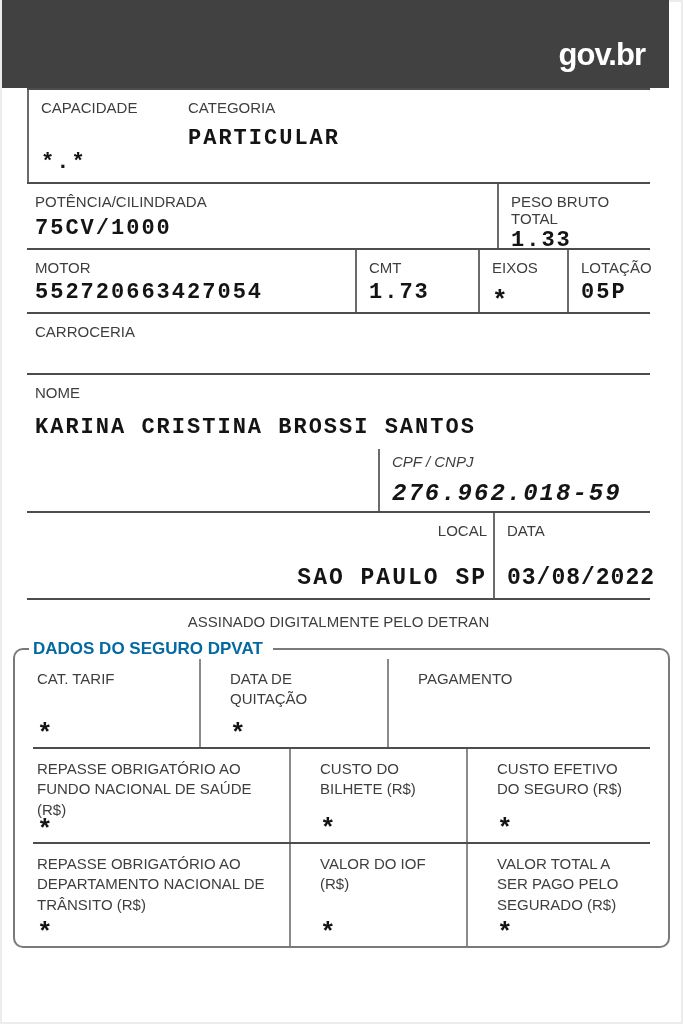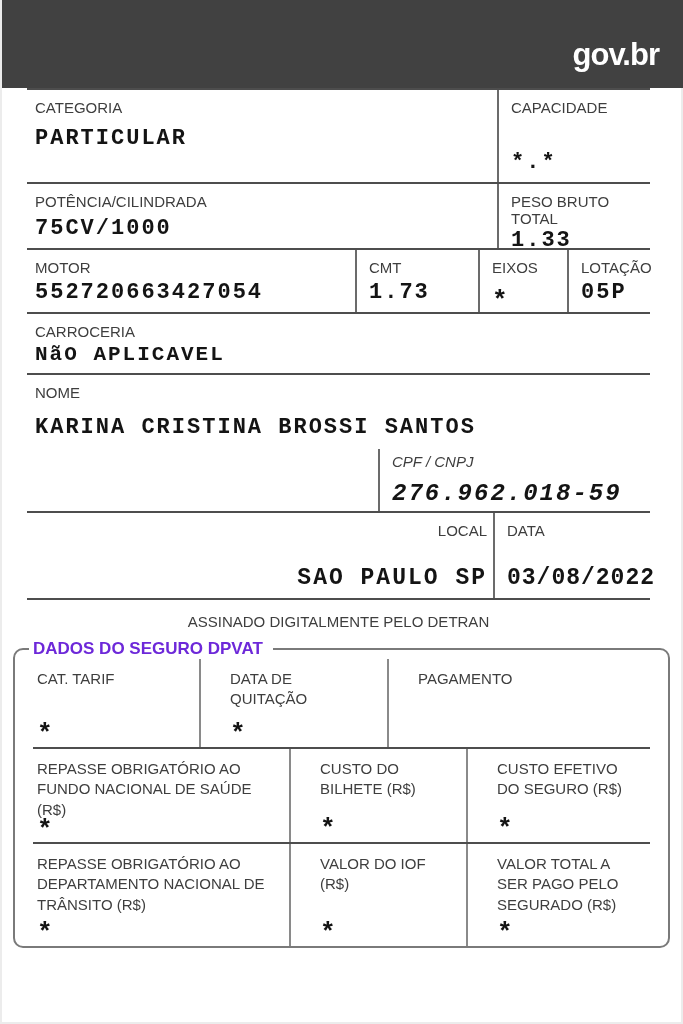--- a/index.html
+++ b/index.html
@@ -1,21 +1,21 @@
 <!DOCTYPE html>
 <html><head>
 <meta charset="utf-8">
 <style>
   * { margin:0; padding:0; box-sizing:border-box; }
   html,body { width:683px; height:1024px; background:#cfcfcf; font-family:"Liberation Sans", sans-serif; }
   .page { position:relative; width:683px; height:1024px; background:#ffffff;
           box-shadow: inset 0 0 0 2px #ececec; overflow:hidden; }
 
   
-  .topbar { position:absolute; top:0; left:2px; right:0; height:88px; background:#414141;
+  .topbar { position:absolute; top:0; left:2px; right:14px; height:88px; background:#414141;
             display:flex; align-items:center; justify-content:flex-end; padding:22px 24px 0 0; }
   .brand { color:#ffffff; font-size:31px; font-weight:bold; letter-spacing:-1px; }
 
   
   .doc { position:absolute; top:88px; left:0; width:683px; }
   .content { margin:0 33px 0 27px; }  
 
   .rule-top { border-top:2px solid #4d4d4d; }
   .row { display:flex; }
   .cell { display:flex; flex-direction:column; padding:9px 6px 7px 8px; }
@@ -35,21 +35,21 @@
   .row5 .val { margin-top:14px; }
   .cpfblk { margin-left:351px; border-left:2px solid #6b6b6b; height:62px;
             display:flex; flex-direction:column; padding:4px 0 4px 12px;font-style:italic; }
   .row6 { height:87px; } .row6 .c1{ width:466px;text-align:right; } .row6 .c2{ width:157px; }
   .row6 .val { font-size:23px; }
 
   .signed { text-align:center; font-size:15px; color:#3e3e3e; margin-top:13px; }
 
   
   fieldset.dpvat { margin:9px 13px 0 13px; border:2px solid #7a7a7a; border-radius:10px; padding:0; }
-  fieldset.dpvat legend { margin-left:14px; padding:0 10px 0 4px; font-size:17px; font-weight:bold; color:#6d28d9; }
+  fieldset.dpvat legend { margin-left:14px; padding:0 10px 0 4px; font-size:17px; font-weight:bold; color:#0369a1; }
   .irow { display:flex; margin:0 18px; }
   .irow + .irow { border-top:2px solid #4d4d4d; }
   .icell { display:flex; flex-direction:column; padding:10px 8px 9px 4px; }
   .icell.div { border-left:2px solid #8a8a8a; padding-left:29px; }
   .irowA { height:88px; } .irowA .c1{ width:166px; } .irowA .c2{ width:188px; } .irowA .c3{ flex:1; }
   .irowB { height:95px; } .irowB .c1{ width:256px; } .irowB .c2{ width:177px; } .irowB .c3{ flex:1; }
   .irowC { height:104px; } .irowC .c1{ width:256px; } .irowC .c2{ width:177px; } .irowC .c3{ flex:1; }
   .icell .lbl { font-size:15px; line-height:1.35; padding-right:10px; }
   .icell .val { letter-spacing:0; }
   .chkrow { display:flex; align-items:center; margin-top:9px; }
@@ -63,27 +63,27 @@
 <div class="page">
 
   <div class="topbar">
     <span class="brand">gov.br</span>
   </div>
 
   <div class="doc">
     <div class="content">
 
       <div class="row row1 rule-top">
+        <div class="cell c2 div">
+          <span class="lbl">CAPACIDADE</span>
+          <span class="val">*.*</span>
+        </div>
         <div class="cell c1">
           <span class="lbl">CATEGORIA</span>
           <span class="val" style="margin-top:10px">PARTICULAR</span>
-        </div>
-        <div class="cell c2 div">
-          <span class="lbl">CAPACIDADE</span>
-          <span class="val">*.*</span>
         </div>
       </div>
 
       <div class="row row2 rule-top">
         <div class="cell c1">
           <span class="lbl">POTÊNCIA/CILINDRADA</span>
           <span class="val">75CV/1000</span>
         </div>
         <div class="cell c2 div">
           <span class="lbl">PESO BRUTO TOTAL</span>
@@ -106,21 +106,20 @@
         </div>
         <div class="cell c4 div">
           <span class="lbl">LOTAÇÃO</span>
           <span class="val">05P</span>
         </div>
       </div>
 
       <div class="row row4 rule-top">
         <div class="cell" style="width:100%">
           <span class="lbl">CARROCERIA</span>
-          <span class="val" style="font-size:21px">NãO APLICAVEL</span>
         </div>
       </div>
 
       <div class="row row5 rule-top">
         <div class="cell" style="width:100%">
           <span class="lbl">NOME</span>
           <span class="val">KARINA CRISTINA BROSSI SANTOS</span>
         </div>
       </div>
 

